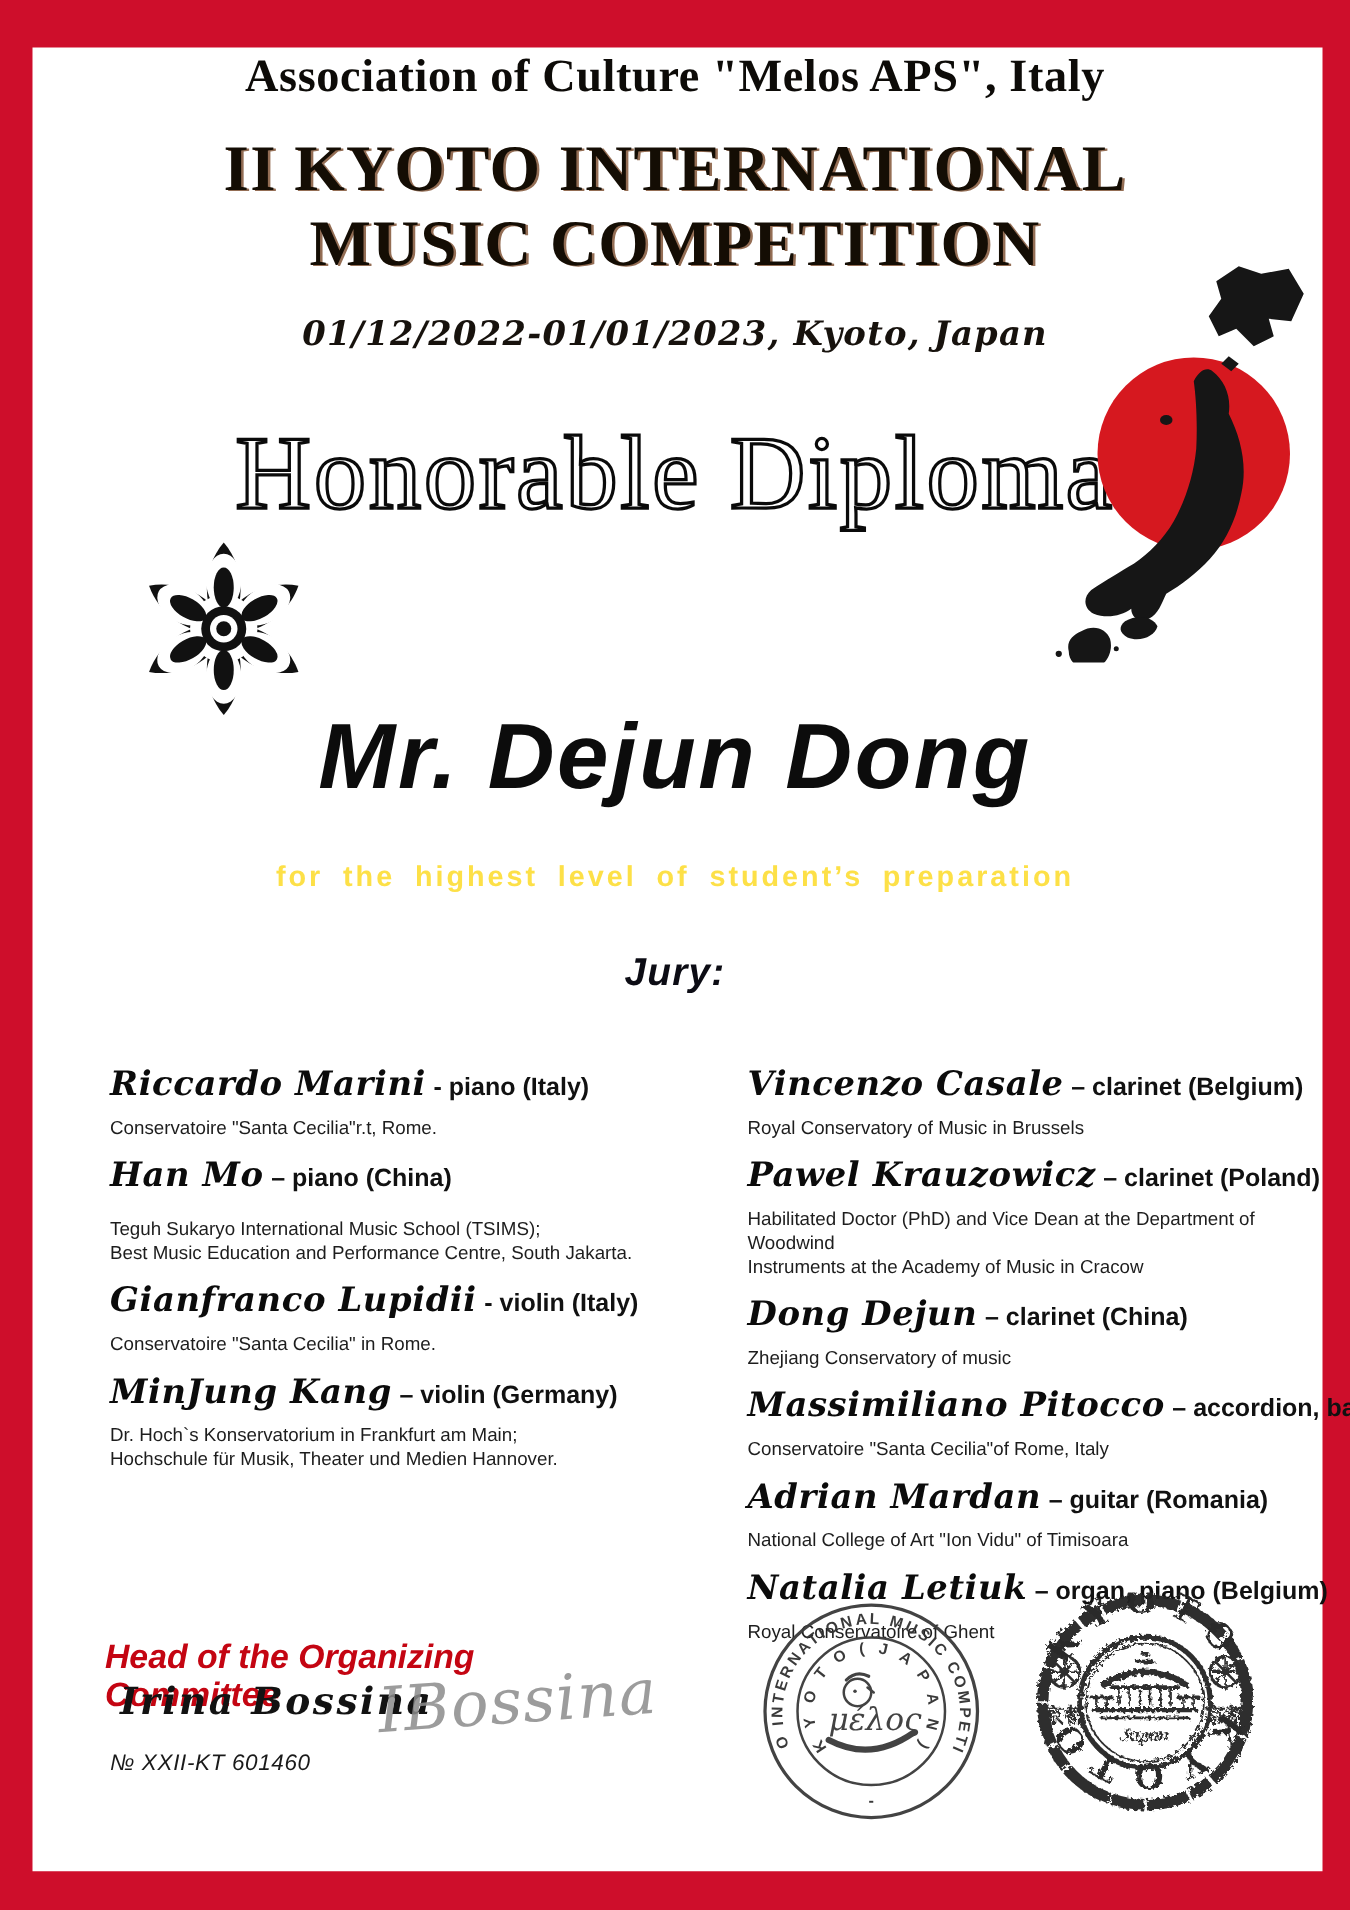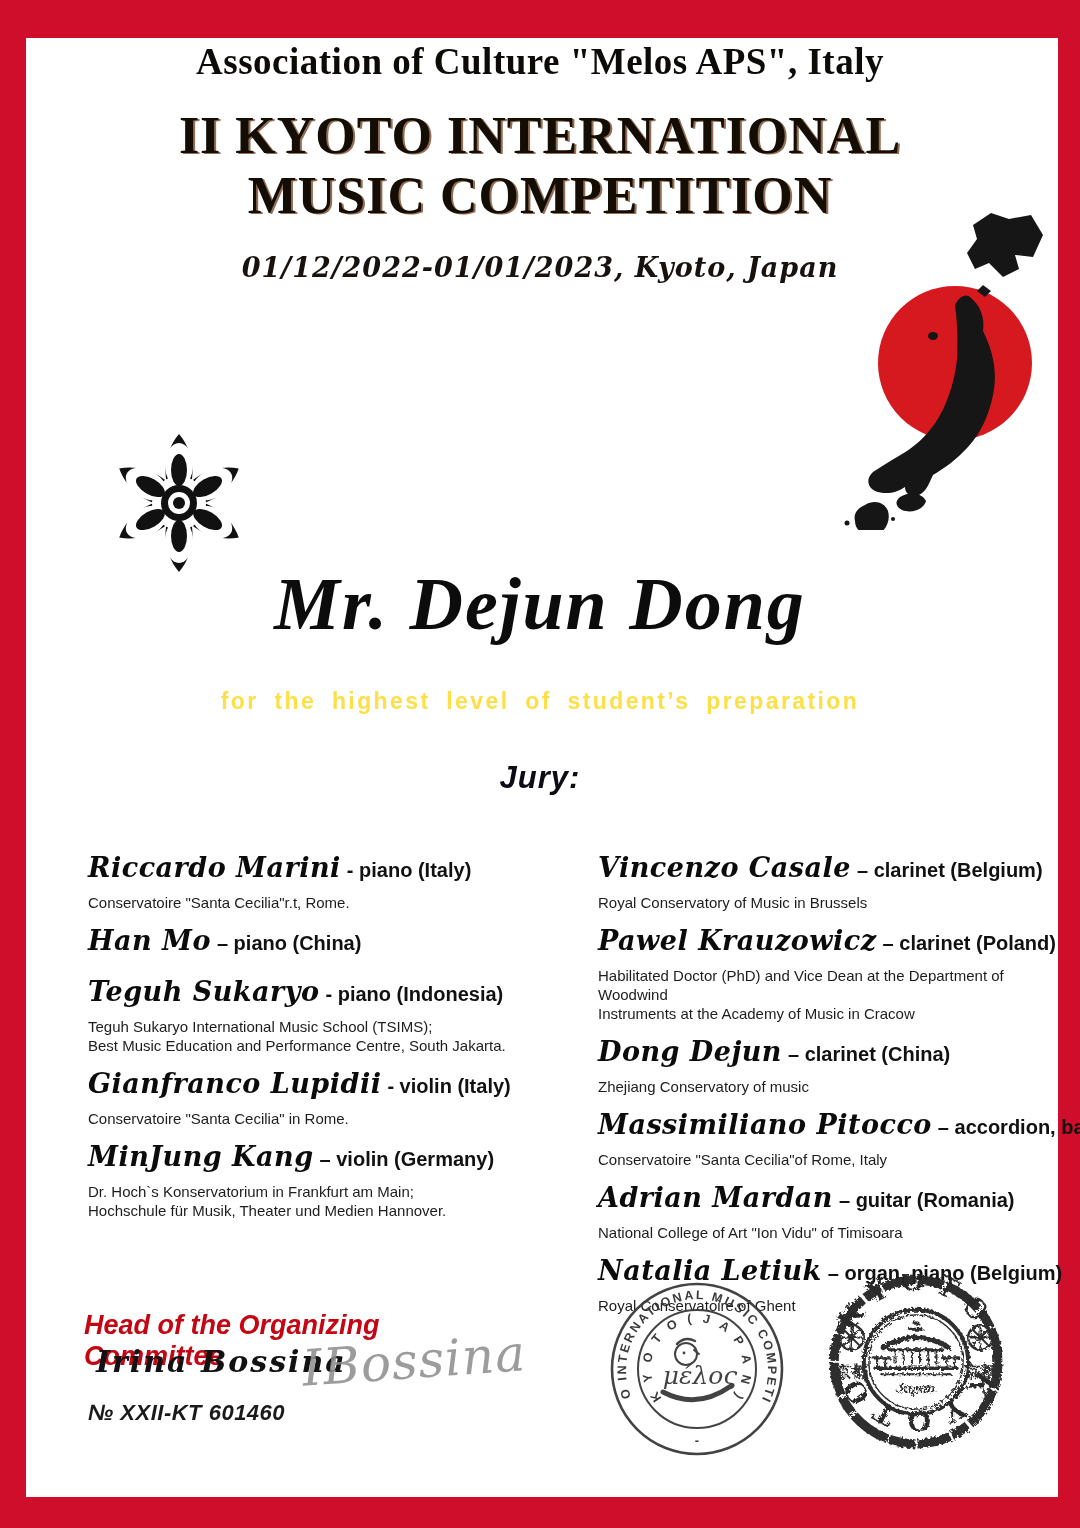--- a/index.html
+++ b/index.html
@@ -13,53 +13,54 @@
   .title1{top:106px;font-family:"Liberation Serif",serif;font-weight:700;font-size:52px;color:#140d04;
           letter-spacing:1px;text-shadow:2px 1px 0 rgba(121,74,43,.8);}
   .title2{top:166px;font-family:"Liberation Serif",serif;font-weight:700;font-size:52px;color:#140d04;
           letter-spacing:1px;text-shadow:2px 1px 0 rgba(121,74,43,.8);}
   .dateline{top:252px;font-family:"DejaVu Serif",serif;font-style:italic;font-weight:600;font-size:27px;color:#17120d;letter-spacing:1px;}
 
   .honorable{top:330px;font-family:"Liberation Serif",serif;font-weight:400;font-size:84px;color:#ffffff;
              -webkit-text-stroke:2.6px #0a0a0a;text-shadow:0 0 1px #000;letter-spacing:2px;}
   .bestteacher{top:456px;font-family:"Liberation Serif",serif;font-weight:700;font-size:58px;color:#8e1412;
                -webkit-text-stroke:1.4px #0d0202;text-shadow:2px 3px 1px rgba(10,0,0,.5);letter-spacing:1px;}
-  .recipient{top:562px;font-family:Liberation Serif, serif;font-style:italic;font-weight:700;font-size:74px;color:#0c0c0c;letter-spacing:2px;text-align:center;}
+  .recipient{top:562px;font-family:Liberation Sans, sans-serif;font-style:italic;font-weight:700;font-size:74px;color:#0c0c0c;letter-spacing:2px;text-align:center;}
   .citation{top:688px;font-weight:700;font-size:23px;color:#fde047;letter-spacing:2.4px;word-spacing:7px;}
   .juryhead{top:760px;font-style:italic;font-weight:700;font-size:31px;color:#0c0c14;letter-spacing:1px;}
 
   .jurycol{top:850px;width:478px;}
   .jurycol.left{left:88px;}
   .jurycol.right{left:598px;}
   .jury-entry{margin-bottom:11px;}
   .jn{margin-bottom:3px;line-height:36px;white-space:nowrap;}
   .jname{font-family:"DejaVu Serif",serif;font-style:italic;font-weight:600;font-size:27px;color:#0b0b0b;letter-spacing:.5px;}
   .jrole{font-weight:700;font-size:20px;color:#111;margin-left:6px;}
   .jinst{font-size:15px;color:#1d1d1d;line-height:19px;}
 
   .committee{left:84px;top:1310px;width:430px;font-style:italic;font-weight:700;font-size:27px;color:#c40512;}
   .signerName{left:96px;top:1344px;font-family:"DejaVu Serif",serif;font-style:italic;font-weight:700;font-size:30px;color:#121212;letter-spacing:2px;}
-  .certno{left:88px;top:1400px;font-style:italic;font-weight:700;font-size:22px;color:#1a1a1a;letter-spacing:.5px;}
+  .certno{left:88px;top:1400px;font-style:italic;font-weight:400;font-size:18px;color:#1a1a1a;letter-spacing:.5px;}
   .signature{left:302px;top:1330px;width:280px;font-family:"DejaVu Serif",serif;font-style:italic;font-weight:400;
              font-size:50px;color:#8b8b8b;transform:rotate(-4deg);letter-spacing:1px;opacity:.85;}
 
   svg text{font-family:"Liberation Sans",sans-serif;}
   .stamp{opacity:.96;}
 </style>
 </head>
 <body>
 
 <div class="page">
   <div class="paper"></div>
 
   <div class="abs ctr assoc">Association of Culture "Melos APS", Italy</div>
   <div class="abs ctr title1">II KYOTO INTERNATIONAL</div>
   <div class="abs ctr title2">MUSIC COMPETITION</div>
   <div class="abs ctr dateline">01/12/2022-01/01/2023, Kyoto, Japan</div>
 
+  <div class="abs ctr honorable">Honorable Diploma</div>
   <div class="abs ctr recipient">Mr. Dejun Dong</div>
   <div class="abs ctr citation">for the highest level of student’s preparation</div>
   <div class="abs ctr juryhead">Jury:</div>
 
   <svg class="abs" style="left:96px;top:428px" width="166" height="150" viewBox="0 0 150 150">
     <defs>
       <path id="opet" d="M75,78 C58,62 56,28 75,6 C94,28 92,62 75,78 Z"></path>
       <ellipse id="wpet" cx="75" cy="37" rx="14" ry="22"></ellipse>
       <ellipse id="bpet" cx="75" cy="42" rx="8" ry="16"></ellipse>
     </defs>
@@ -116,21 +117,20 @@
     <div class="jury-entry">
       <div class="jn"><span class="jname">Riccardo Marini</span><span class="jrole">- piano (Italy)</span></div>
       <div class="jinst">Conservatoire "Santa Cecilia"r.t, Rome.</div>
       <div class="jinst"></div>
     </div>
     <div class="jury-entry">
       <div class="jn"><span class="jname">Han Mo</span><span class="jrole">– piano (China)</span></div>
       <div class="jinst"></div>
     </div>
     <div class="jury-entry">
-      <div class="jn"><span class="jname">Teguh Sukaryo</span><span class="jrole">- piano (Indonesia)</span></div>
       <div class="jinst">Teguh Sukaryo International Music School (TSIMS);</div>
       <div class="jinst">Best Music Education and Performance Centre, South Jakarta.</div>
     </div>
     <div class="jury-entry">
       <div class="jn"><span class="jname">Gianfranco Lupidii</span><span class="jrole">- violin (Italy)</span></div>
       <div class="jinst">Conservatoire "Santa Cecilia" in Rome.</div>
     </div>
     <div class="jury-entry">
       <div class="jn"><span class="jname">MinJung Kang</span><span class="jrole">– violin (Germany)</span></div>
       <div class="jinst">Dr. Hoch`s Konservatorium in Frankfurt am Main;</div>

